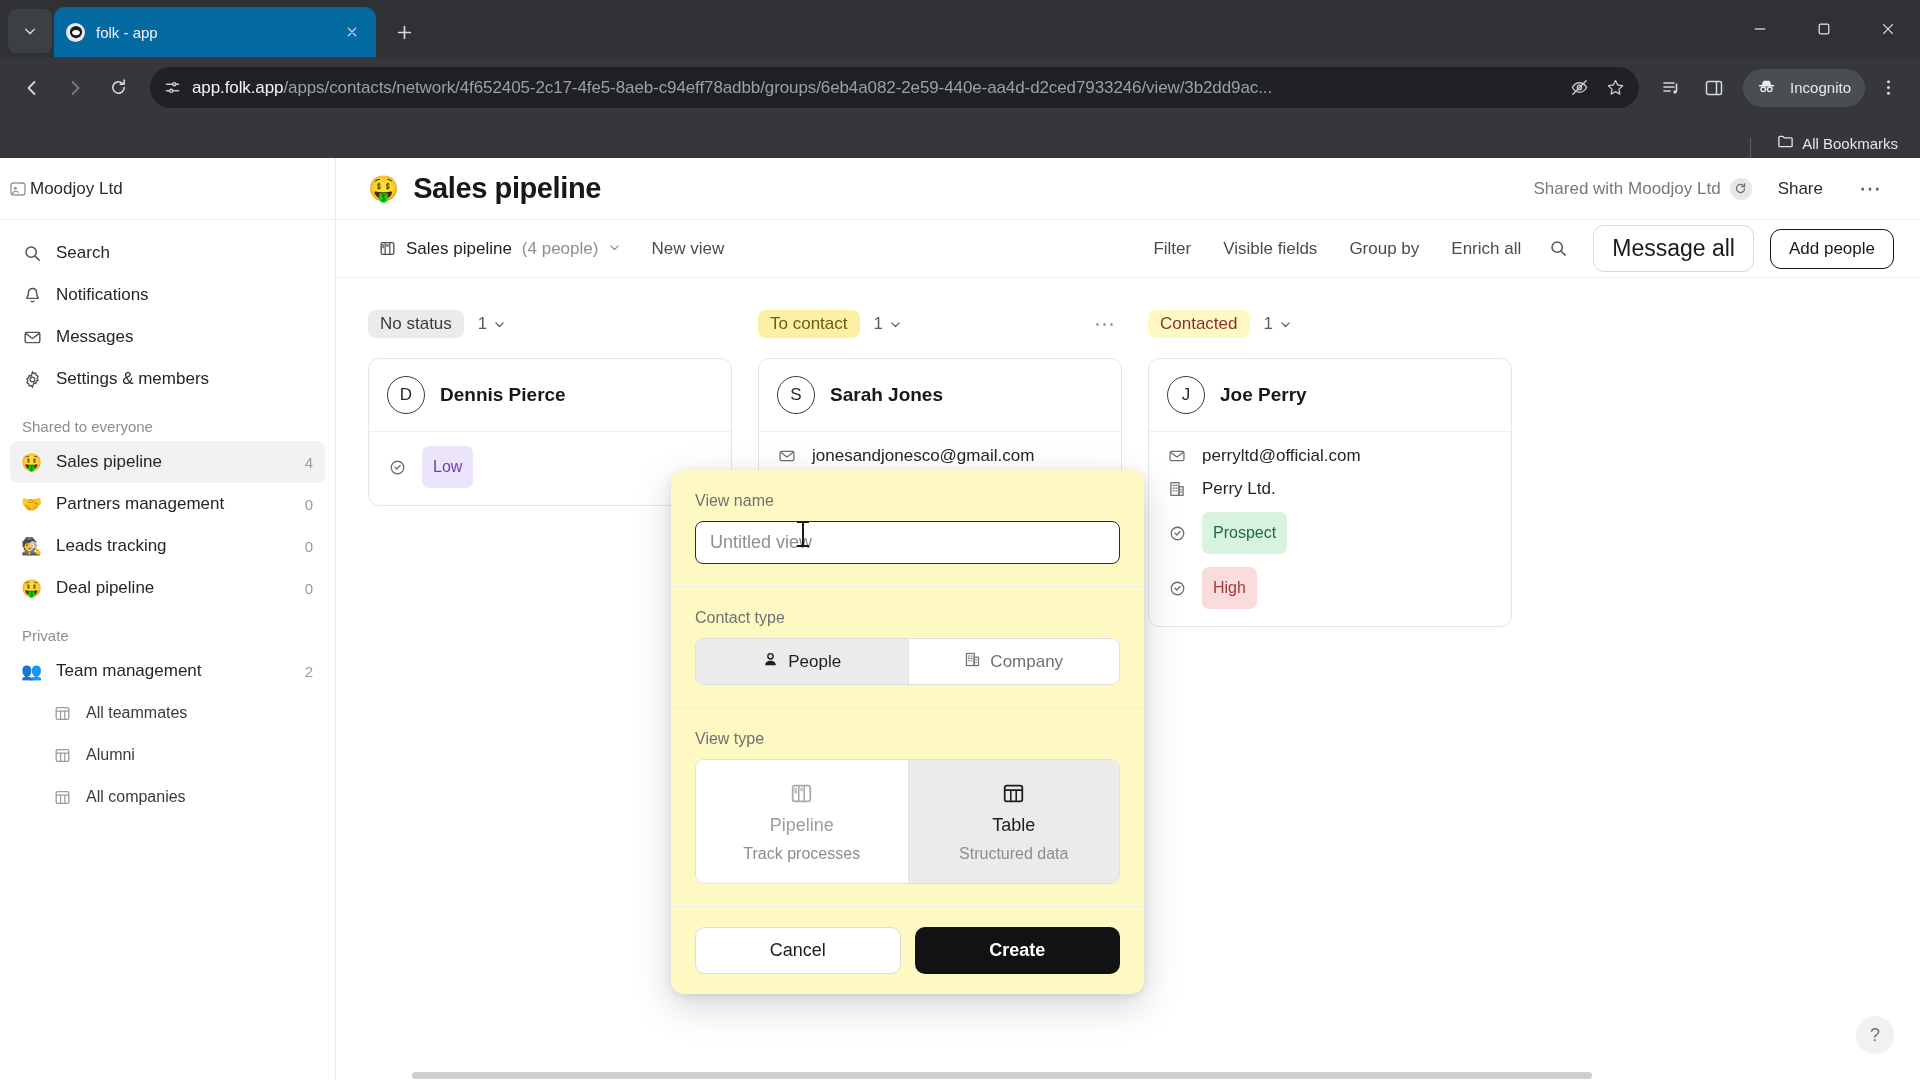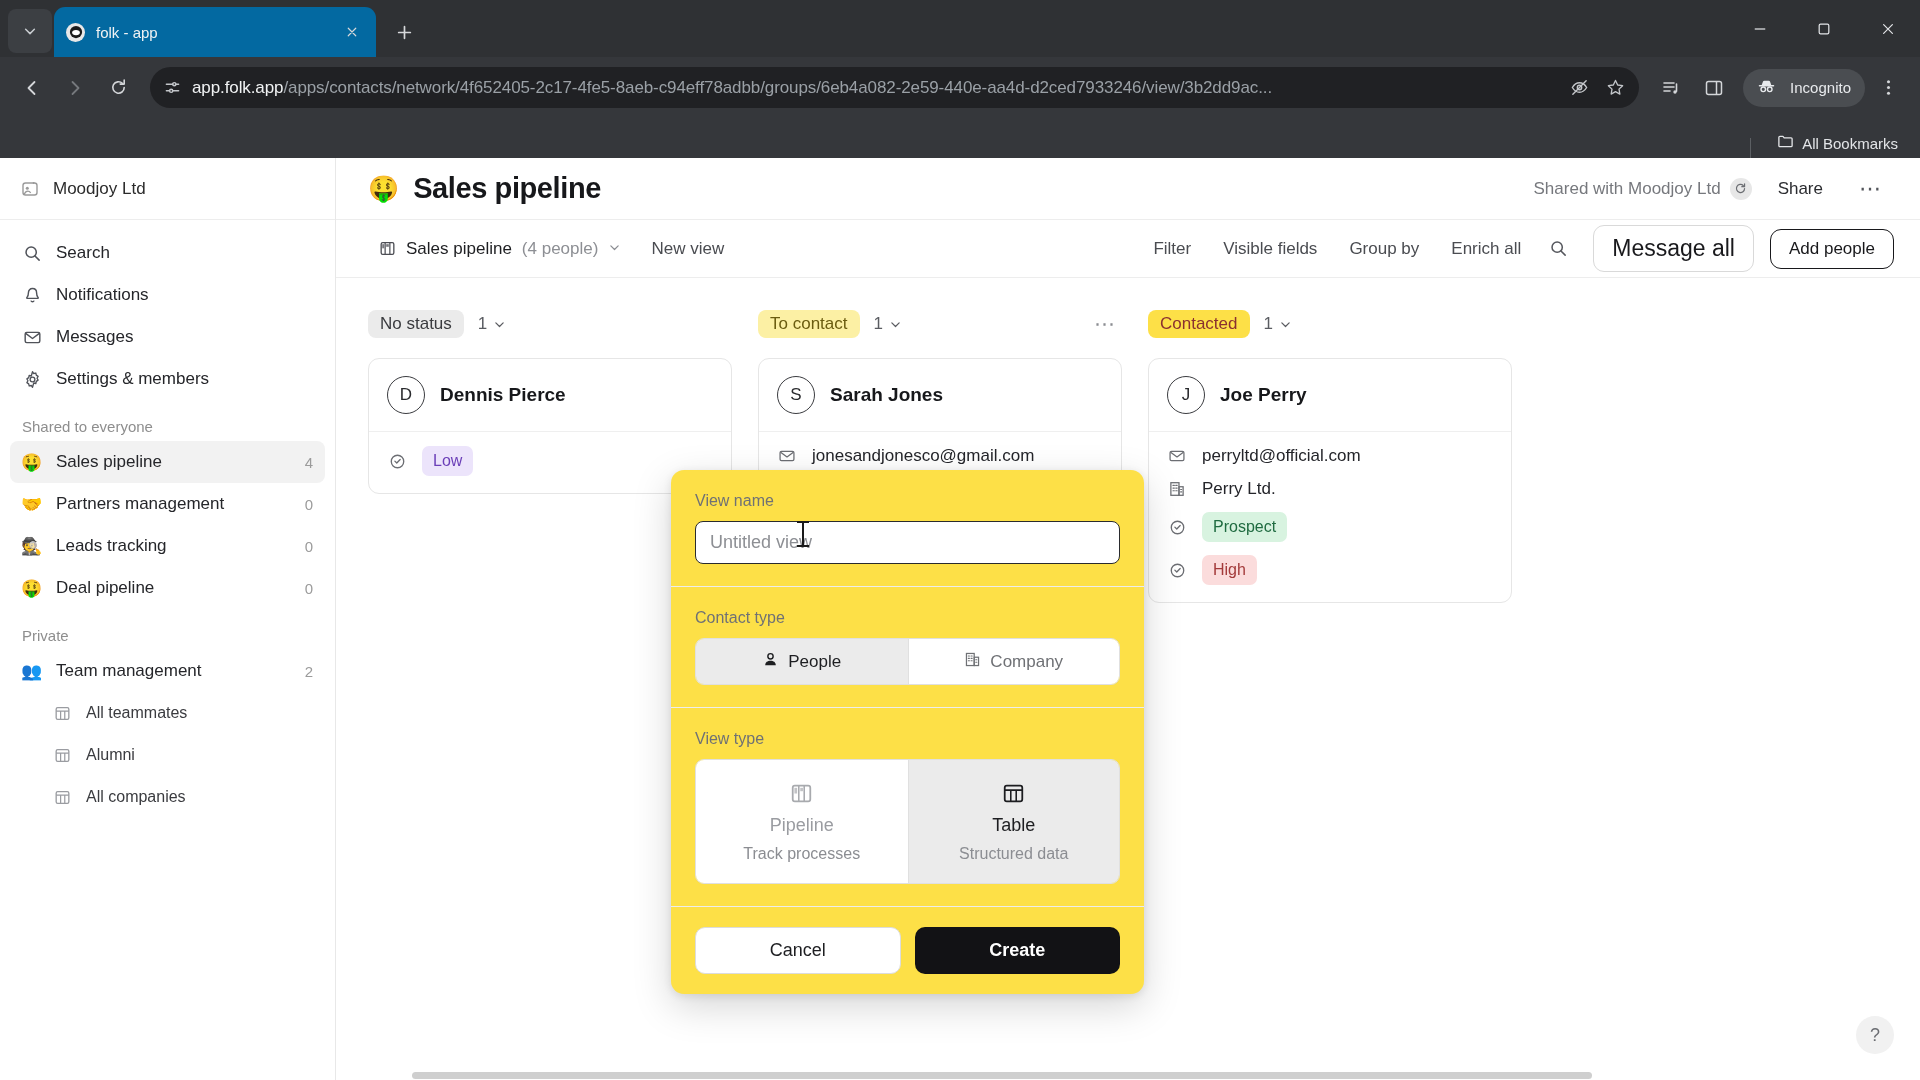--- a/index.html
+++ b/index.html
@@ -105,22 +105,22 @@
     background: #ffffff; position: relative;
   }
 
   
   .sidebar {
     width: 336px; flex: 0 0 336px; border-right: 1px solid #e8e8e8;
     background: #ffffff; display: flex; flex-direction: column;
     padding-bottom: 10px; overflow: hidden;
   }
   .ws-header {
-    height: 62px; display: flex; align-items: center; gap: 13px;
-    padding: 0 20px; border-bottom: 1px solid #ededed; cursor: pointer;
+    height: 62px; display: flex; align-items: center; gap: 2px;
+    padding: 0 8px; border-bottom: 1px solid #ededed; cursor: pointer;
   }
   .ws-logo {
     width: 20px; height: 20px; flex: 0 0 auto; display: flex;
     align-items: center; justify-content: center; color: #9a9a9a;
   }
   .ws-name { font-size: 17px; color: #2b2b2b; }
 
   .nav-section { padding: 12px 10px 0 10px; }
   .nav-row {
     display: flex; align-items: center; gap: 14px; height: 42px;
@@ -225,27 +225,27 @@
   .avatar {
     width: 38px; height: 38px; border-radius: 50%; border: 1px solid #3b3c40;
     display: flex; align-items: center; justify-content: center;
     font-size: 17px; color: #2a2b2e; flex: 0 0 auto;
   }
   .card-name { font-size: 19px; font-weight: 600; color: #17181b; }
   .card-body { padding: 14px 18px 17px 18px; display: flex; flex-direction: column; gap: 13px; }
   .field-row { display: flex; align-items: center; gap: 15px; }
   .field-ico { width: 20px; flex: 0 0 20px; color: #6c6e73; display: flex; align-items: center; justify-content:center; }
   .field-val { font-size: 17px; color: #24252a; }
-  .tag { font-size: 16px; padding: 6px 11px; border-radius: 7px; font-weight: 500; }
+  .tag { font-size: 16px; padding: 12px 11px; border-radius: 7px; font-weight: 500; }
 
   
   .modal-layer { position: absolute; inset: 0; pointer-events: none; }
   .modal {
     position: absolute; left: 671px; top: 312px; width: 473px;
-    background: #fde047; border-radius: 13px;
+    background: #fef9c3; border-radius: 13px;
     box-shadow: 0 12px 38px rgba(0,0,0,0.17), 0 2px 8px rgba(0,0,0,0.09);
     pointer-events: auto; overflow: hidden;
   }
   .modal-sec { padding: 22px 24px; border-bottom: 1px solid #ededed; }
   .modal-sec:last-child { border-bottom: none; }
   .field-label { font-size: 16px; color: #6f7175; margin-bottom: 11px; }
   .text-input {
     width: 100%; height: 43px; border: 1.6px solid #2a2b2e; border-radius: 8px;
     padding: 0 14px; font-size: 18px; color: #8d8f94; display: flex;
     align-items: center; font-family: "Liberation Sans", sans-serif;
@@ -695,21 +695,21 @@
                     </svg>
                 </span>
                 <span class="tag" style="background:#d8f3e0;color:#1f6b40">Medium</span>
               </div>
             </div>
           </div>
         </section>
 
         <section class="column">
           <div class="col-head">
-            <span class="status-pill" style="background:#fde047;color:#8a3030">Contacted</span>
+            <span class="status-pill" style="background:#fef9c3;color:#8a3030">Contacted</span>
             <span class="col-count">
               <span>1</span>
               <svg width="13" height="13" viewBox="0 0 16 16">
                   <path d="M3.5 6l4.5 4.5L12.5 6" fill="none" stroke="currentColor" stroke-width="1.5" stroke-linecap="round" stroke-linejoin="round"></path>
                 </svg>
             </span>
             <span class="col-spacer"></span>
           </div>
           <div class="card">
             <div class="card-top">

